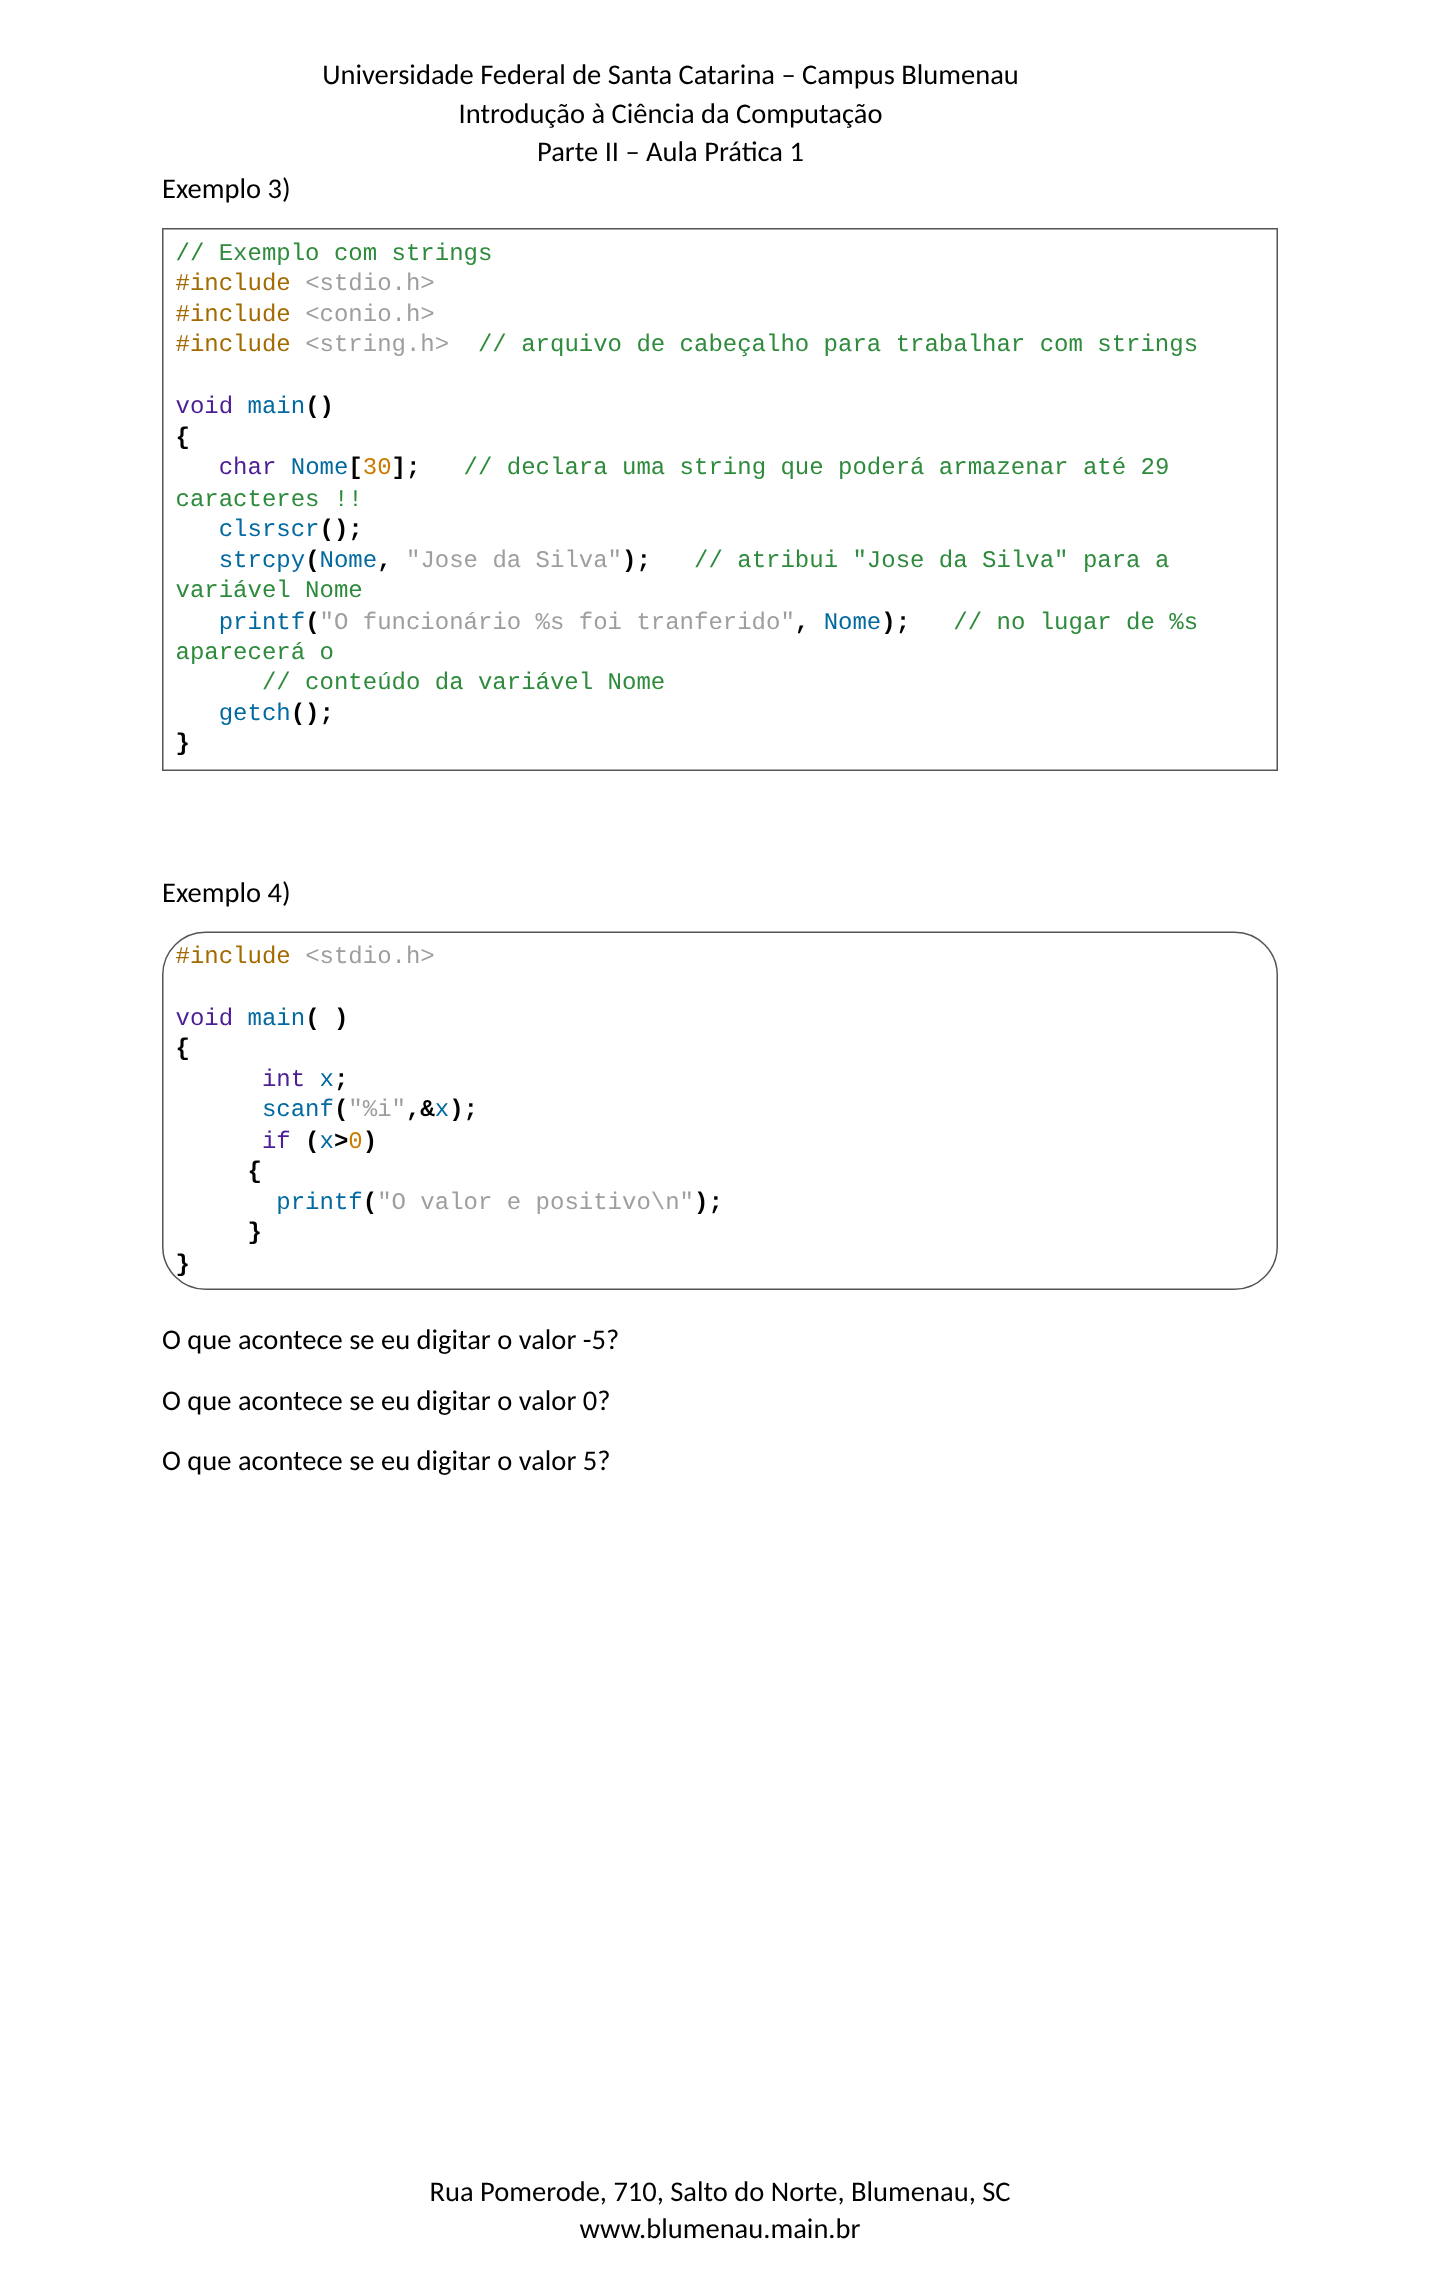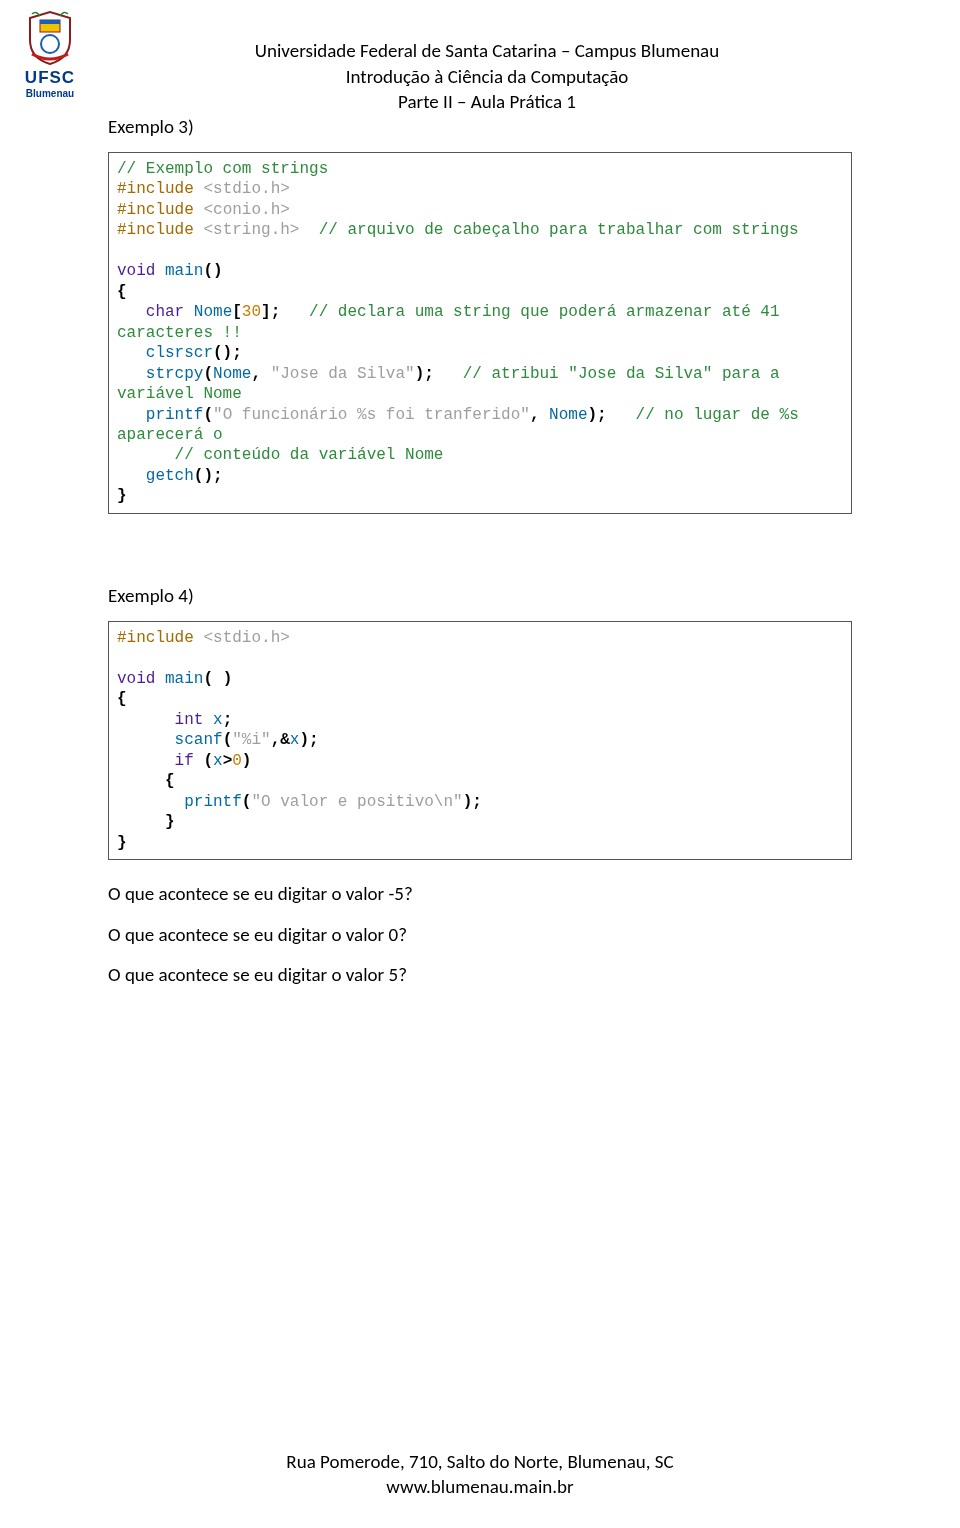--- a/index.html
+++ b/index.html
@@ -68,20 +68,21 @@
   .code-box {
     border: 1px solid #555555;
     padding: 6px 8px 6px 8px;
     font-family: "Courier New", monospace;
     font-size: 16px;
     line-height: 1.28;
     white-space: pre;
     overflow: hidden;
   }
   .code-box.second {
+    border-radius: 29px;
   }
   .c-comment { color: #2e8b3c; }
   .c-keyword { color: #4c1d95; }
   .c-preproc { color: #a36a00; }
   .c-preproc-lt { color: #9e9e9e; }
   .c-number { color: #cc7a00; text-align: right; }
   .c-string { color: #9e9e9e; }
   .c-punc { color: #000000; font-weight: bold; }
   .c-ident { color: #0369a1; }
   .questions {
@@ -101,54 +102,39 @@
     font-size: 19px;
     line-height: 1.35;
   }
 </style>
 </head>
 <body>
 
 <div class="page">
 
   <div class="header-row">
-    <div class="logo">
-      <div class="shield">
-        <svg viewBox="0 0 48 56" width="48" height="56">
-          <path d="M4 8 L24 2 L44 8 L44 30 Q44 48 24 54 Q4 48 4 30 Z" fill="#ffffff" stroke="#8a1c1c" stroke-width="2"></path>
-          <rect x="14" y="10" width="20" height="12" fill="#f2c200" stroke="#8a1c1c" stroke-width="1"></rect>
-          <rect x="14" y="10" width="20" height="4" fill="#1a5fb4"></rect>
-          <circle cx="24" cy="34" r="9" fill="none" stroke="#1a5fb4" stroke-width="2"></circle>
-          <path d="M6 44 Q24 54 42 44" fill="none" stroke="#c01c1c" stroke-width="3"></path>
-          <path d="M14 6 Q10 0 6 4" fill="none" stroke="#2e7d32" stroke-width="1.5"></path>
-          <path d="M34 6 Q38 0 42 4" fill="none" stroke="#2e7d32" stroke-width="1.5"></path>
-        </svg>
-      </div>
-      <div class="ufsc-label">UFSC</div>
-      <div class="blumenau-label">Blumenau</div>
-    </div>
     <div class="header-text">
       <div>Universidade Federal de Santa Catarina – Campus Blumenau</div>
       <div>Introdução à Ciência da Computação</div>
       <div>Parte II – Aula Prática 1</div>
     </div>
   </div>
 
   <div class="content">
 
     <div class="example-label">Exemplo 3)</div>
 
     <div class="code-box"><span class="c-comment">// Exemplo com strings</span>
 <span class="c-preproc">#include </span><span class="c-preproc-lt">&lt;stdio.h&gt;</span>
 <span class="c-preproc">#include </span><span class="c-preproc-lt">&lt;conio.h&gt;</span>
 <span class="c-preproc">#include </span><span class="c-preproc-lt">&lt;string.h&gt;</span><span class="c-comment">  // arquivo de cabeçalho para trabalhar com strings</span>
 
 <span class="c-keyword">void</span><span class="c-ident"> main</span><span class="c-punc">()</span>
 <span class="c-punc">{</span>
-<span>   </span><span class="c-keyword">char</span><span class="c-ident"> Nome</span><span class="c-punc">[</span><span class="c-number">30</span><span class="c-punc">];</span><span class="c-comment">   // declara uma string que poderá armazenar até 41</span>
+<span>   </span><span class="c-keyword">char</span><span class="c-ident"> Nome</span><span class="c-punc">[</span><span class="c-number">30</span><span class="c-punc">];</span><span class="c-comment">   // declara uma string que poderá armazenar até 29</span>
 <span class="c-comment">caracteres !!</span>
 <span class="c-ident">   clsrscr</span><span class="c-punc">();</span>
 <span class="c-ident">   strcpy</span><span class="c-punc">(</span><span class="c-ident">Nome</span><span class="c-punc">,</span><span class="c-string"> "Jose da Silva"</span><span class="c-punc">);</span><span class="c-comment">   // atribui "Jose da Silva" para a</span>
 <span class="c-comment">variável Nome</span>
 <span class="c-ident">   printf</span><span class="c-punc">(</span><span class="c-string">"O funcionário %s foi tranferido"</span><span class="c-punc">,</span><span class="c-ident"> Nome</span><span class="c-punc">);</span><span class="c-comment">   // no lugar de %s</span>
 <span class="c-comment">aparecerá o</span>
 <span class="c-comment">      // conteúdo da variável Nome</span>
 <span class="c-ident">   getch</span><span class="c-punc">();</span>
 <span class="c-punc">}</span></div>
 

